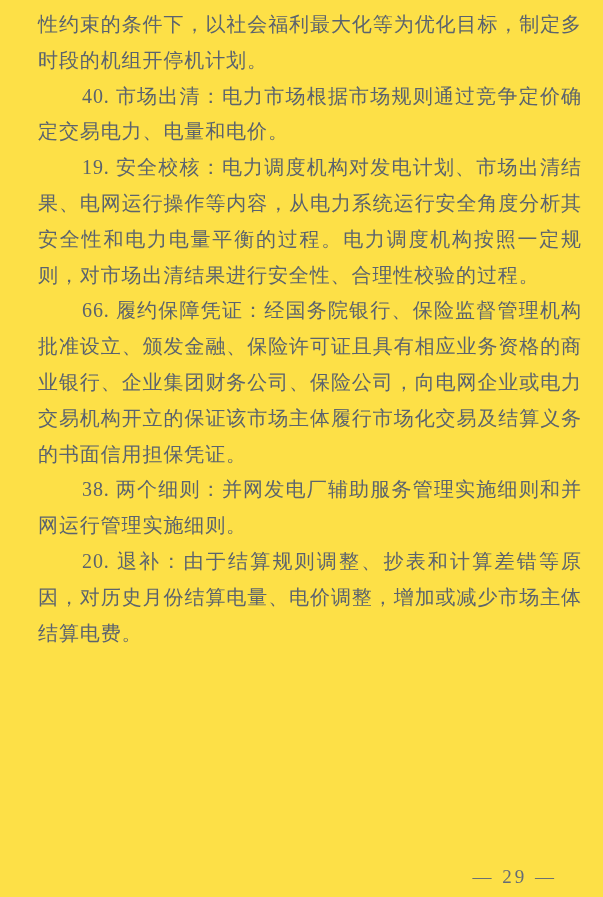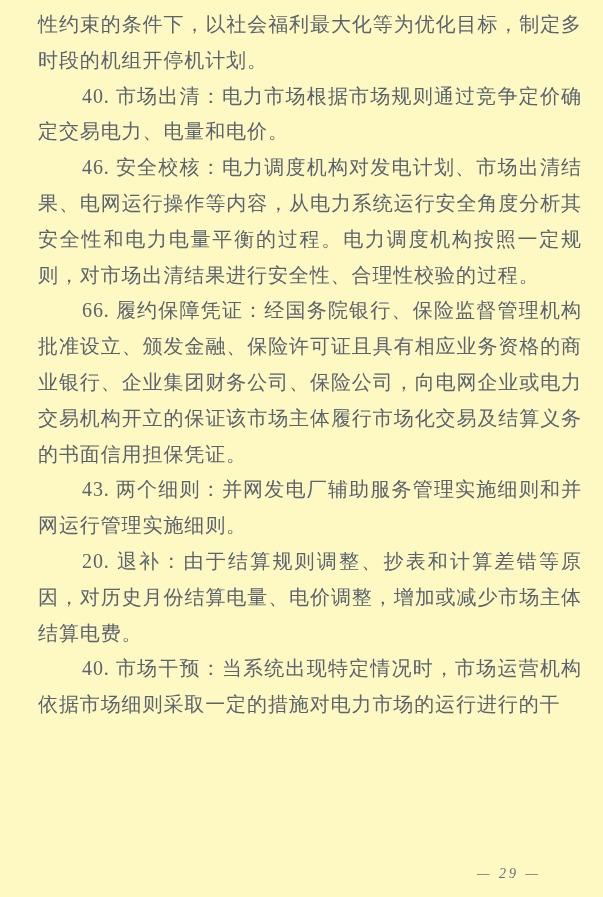--- a/index.html
+++ b/index.html
@@ -10,21 +10,21 @@
     width: 603px;
     height: 897px;
     position: relative;
     background: #fdfdfc;
     overflow: hidden;
     font-family: "Liberation Serif", "DejaVu Serif", serif;
   }
   .page {
     position: absolute;
     inset: 0;
-    background: #fef9c3;
+    background: #fde047;
   }
   .text-column {
     position: absolute;
     left: 38px;
     top: 7px;
     width: 544px;
   }
   .para {
     margin: 0;
     padding: 0;
@@ -35,35 +35,33 @@
     text-align: justify;
     text-indent: 2.2em;
     word-break: break-all;
   }
   .para.continuation {
     text-indent: 0;
   }
   .page-number {
     position: absolute;
     top: 866px;
-    right: 62px;
-    font-size: 14px;
+    right: 46px;
+    font-size: 19px;
     letter-spacing: 3px;
     color: #656c76;
     white-space: nowrap;
-    font-style: italic;
   }
 </style>
 </head>
 <body>
 
 <div class="page">
   <main class="text-column">
     <p class="para continuation">性约束的条件下，以社会福利最大化等为优化目标，制定多时段的机组开停机计划。</p>
     <p class="para">40. 市场出清：电力市场根据市场规则通过竞争定价确定交易电力、电量和电价。</p>
-    <p class="para">46. 安全校核：电力调度机构对发电计划、市场出清结果、电网运行操作等内容，从电力系统运行安全角度分析其安全性和电力电量平衡的过程。电力调度机构按照一定规则，对市场出清结果进行安全性、合理性校验的过程。</p>
+    <p class="para">19. 安全校核：电力调度机构对发电计划、市场出清结果、电网运行操作等内容，从电力系统运行安全角度分析其安全性和电力电量平衡的过程。电力调度机构按照一定规则，对市场出清结果进行安全性、合理性校验的过程。</p>
     <p class="para">66. 履约保障凭证：经国务院银行、保险监督管理机构批准设立、颁发金融、保险许可证且具有相应业务资格的商业银行、企业集团财务公司、保险公司，向电网企业或电力交易机构开立的保证该市场主体履行市场化交易及结算义务的书面信用担保凭证。</p>
-    <p class="para">43. 两个细则：并网发电厂辅助服务管理实施细则和并网运行管理实施细则。</p>
+    <p class="para">38. 两个细则：并网发电厂辅助服务管理实施细则和并网运行管理实施细则。</p>
     <p class="para">20. 退补：由于结算规则调整、抄表和计算差错等原因，对历史月份结算电量、电价调整，增加或减少市场主体结算电费。</p>
-    <p class="para">40. 市场干预：当系统出现特定情况时，市场运营机构依据市场细则采取一定的措施对电力市场的运行进行的干</p>
   </main>
   <div class="page-number">— 29 —</div>
 </div>
 
 </body></html>

